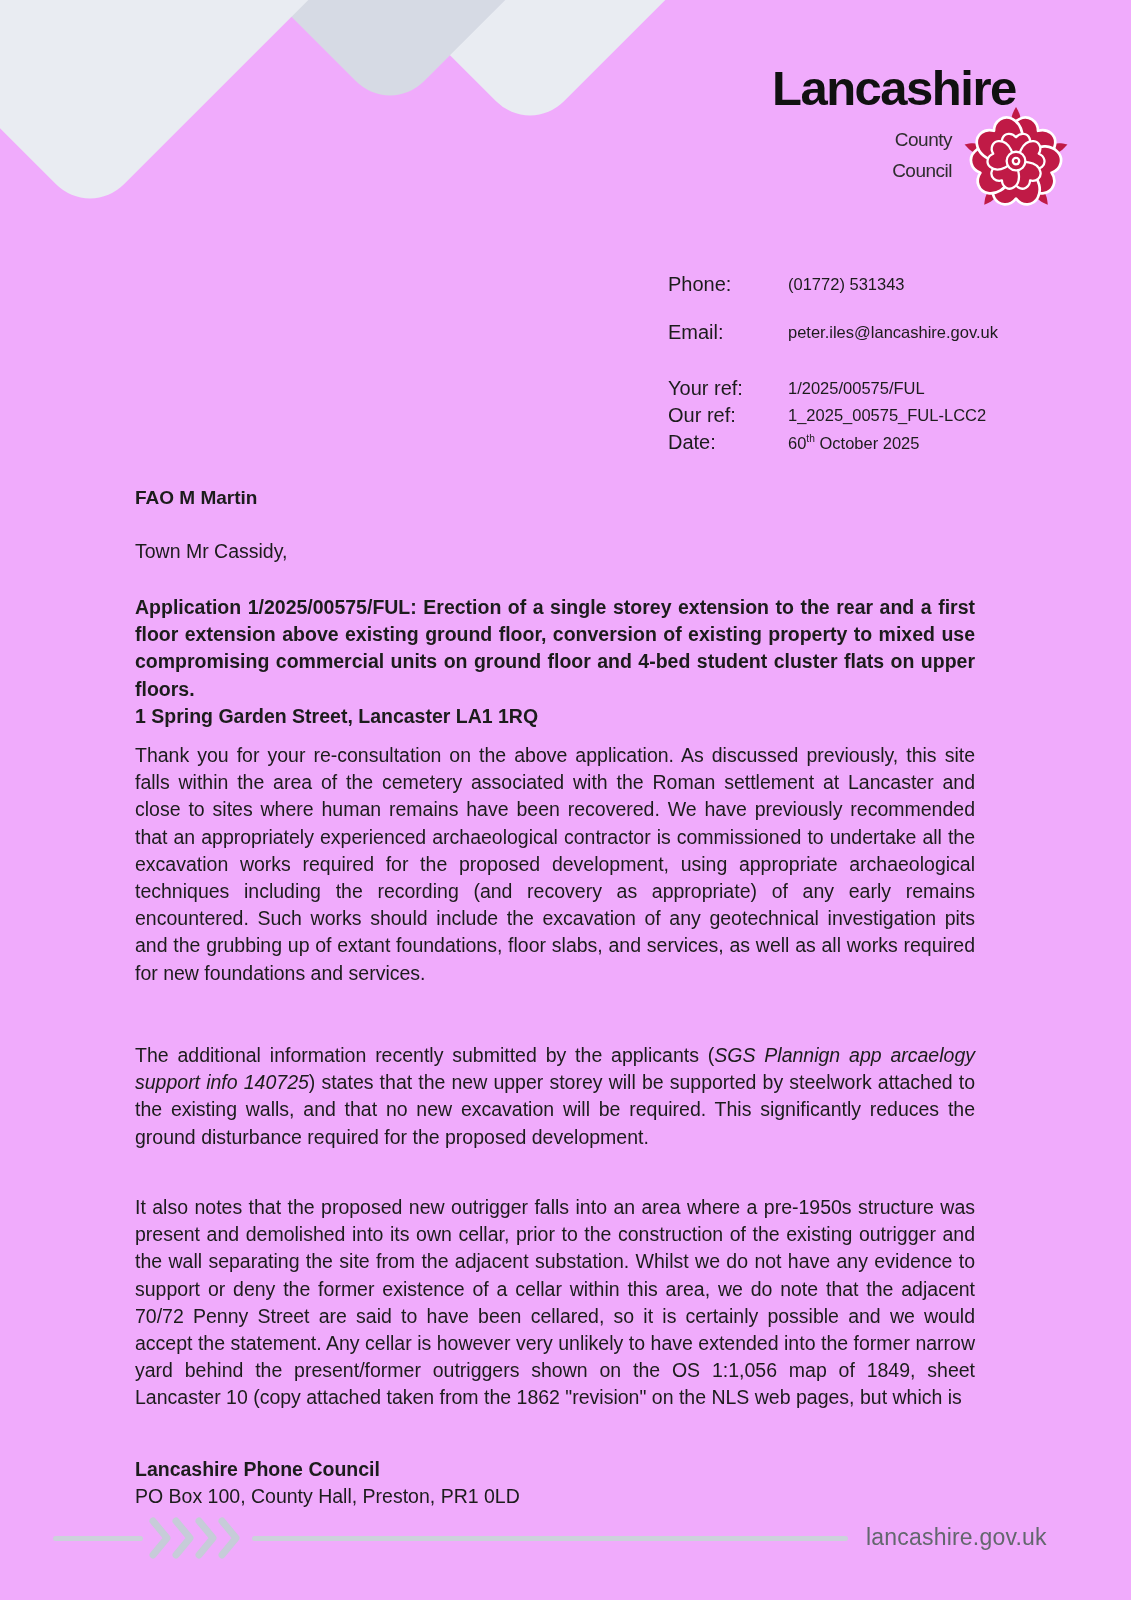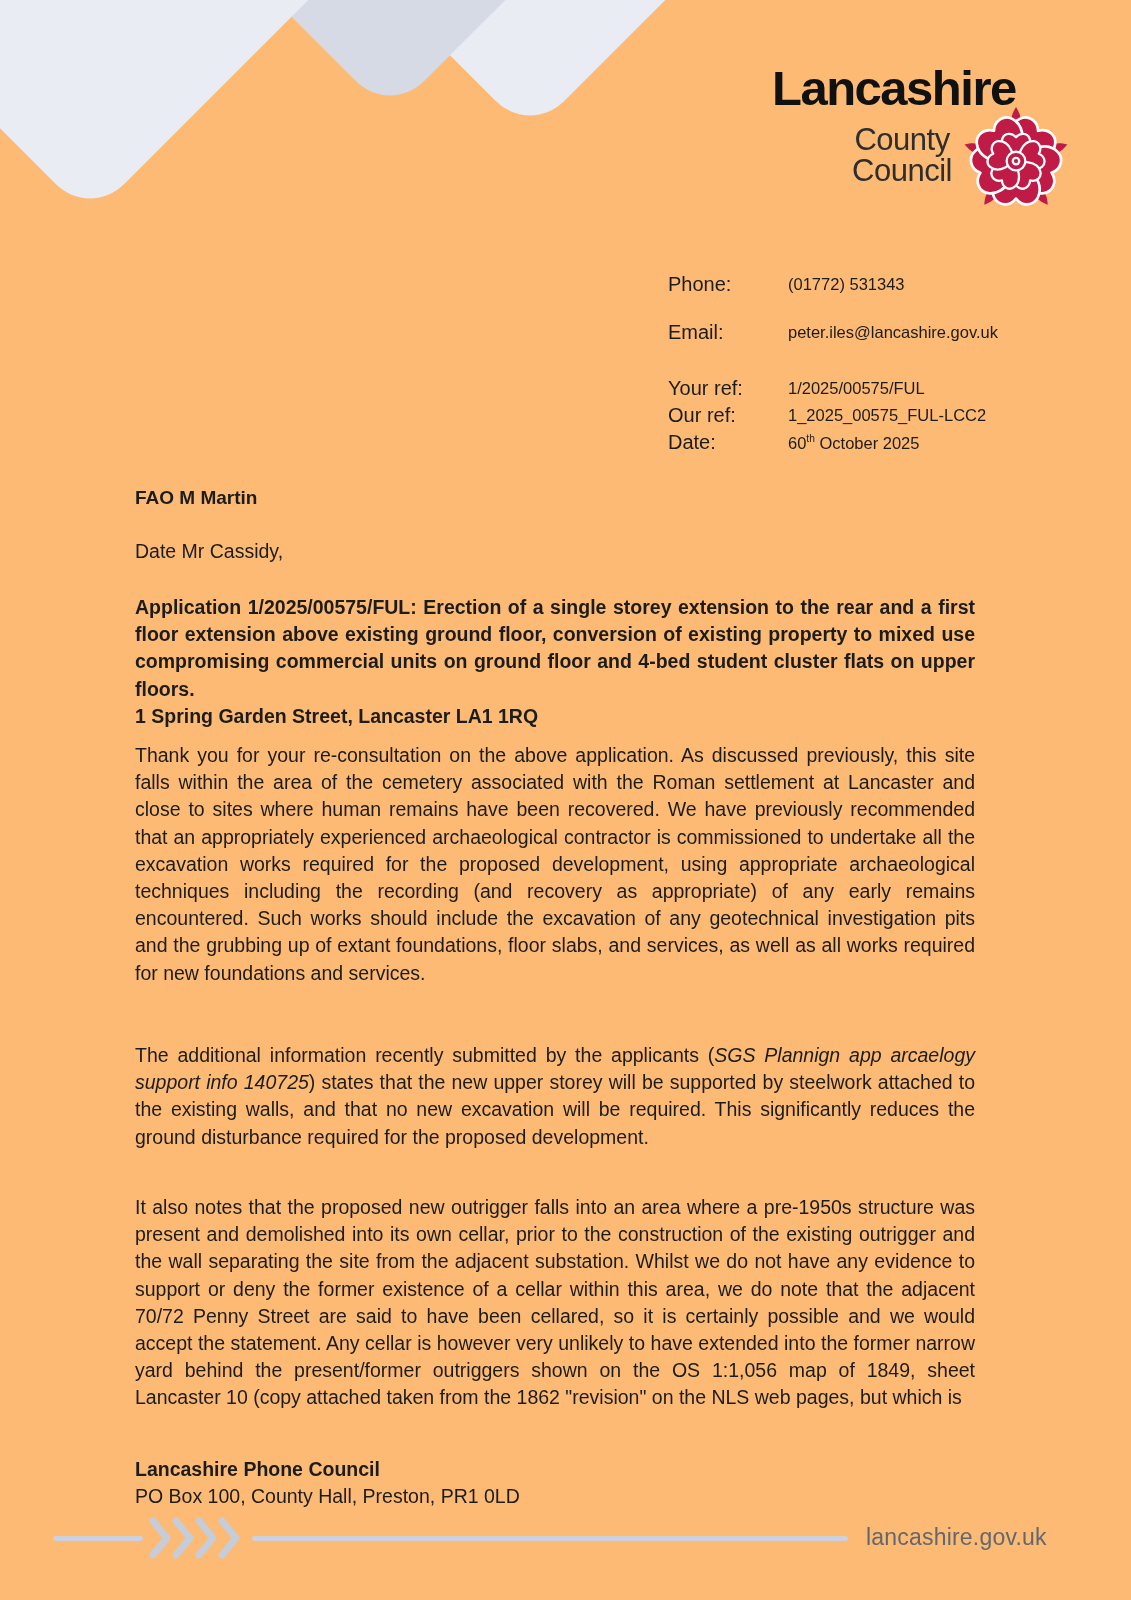--- a/index.html
+++ b/index.html
@@ -1,38 +1,38 @@
 <!DOCTYPE html>
 <html><head>
 <meta charset="utf-8">
 <style>
   html,body{margin:0;padding:0;background:#ffffff;}
   .page{
     position:relative;
     width:1131px;height:1600px;
     margin:0 auto;
-    background:#fdba74;
+    background:#f0abfc;
     overflow:hidden;
     font-family:"Liberation Sans","DejaVu Sans",sans-serif;
     color:#1c1c1c;
   }
   
   .diamond{position:absolute;width:600px;height:600px;border-radius:48px;transform:rotate(45deg);}
   .d-b{left:230px;top:-589px;background:#e9ecf2;}
   .d-c{left:90px;top:-609px;background:#d6dae4;}
   .d-a{left:-210px;top:-506px;background:#e9ecf2;}
   
   .logo{position:absolute;left:772px;top:62px;width:300px;}
   .logo-brand{
     font-size:49px;font-weight:700;letter-spacing:-1.5px;color:#111;
     line-height:52px;white-space:nowrap;
   }
   .logo-sub{display:flex;justify-content:flex-end;align-items:flex-start;margin-top:2px;}
   .logo-cc{
-    text-align:center;font-size:31px;line-height:31px;color:#2e2e2e;
+    text-align:right;font-size:19px;line-height:31px;color:#2e2e2e;
     letter-spacing:-0.5px;margin-right:8px;margin-top:8px;
   }
   .rose-svg{width:112px;height:104px;margin-top:-10px;flex:0 0 auto;}
   
   .recipient{position:absolute;left:135px;top:263px;font-size:20px;line-height:27.4px;}
   .contact-row{position:absolute;left:668px;display:flex;align-items:center;white-space:nowrap;}
   .contact-row .lbl{font-size:20px;width:120px;flex:0 0 auto;}
   .contact-row .val{font-size:16.5px;}
   .row-phone{top:273px}.row-email{top:321px}.row-yourref{top:377px}
   .row-ourref{top:404px}.row-date{top:431px}
@@ -124,21 +124,21 @@
   <div class="contact-row row-ourref">
     <span class="lbl">Our ref:</span>
     <span class="val">1_2025_00575_FUL-LCC2</span>
   </div>
   <div class="contact-row row-date">
     <span class="lbl">Date:</span>
     <span class="val"><span>60</span><sup>th</sup><span> October 2025</span></span>
   </div>
 
   <div class="blk b-fao">FAO M Martin</div>
-  <div class="blk b-dear">Date Mr Cassidy,</div>
+  <div class="blk b-dear">Town Mr Cassidy,</div>
 
   <div class="blk b-subject">
     <div class="just">Application 1/2025/00575/FUL: Erection of a single storey extension to the rear and a first floor extension above existing ground floor, conversion of existing property to mixed use compromising commercial units on ground floor and 4-bed student cluster flats on upper floors.</div>
     <div>1 Spring Garden Street, Lancaster LA1 1RQ</div>
   </div>
 
   <div class="blk b-p1">Thank you for your re-consultation on the above application.  As discussed previously, this site falls within the area of the cemetery associated with the Roman settlement at Lancaster and close to sites where human remains have been recovered.  We have previously recommended that an appropriately experienced archaeological contractor is commissioned to undertake all the excavation works required for the proposed development, using appropriate archaeological techniques including the recording (and recovery as appropriate) of any early remains encountered.  Such works should include the excavation of any geotechnical investigation pits and the grubbing up of extant foundations, floor slabs, and services, as well as all works required for new foundations and services.</div>
 
   <div class="blk b-p2"><span>The additional information recently submitted by the applicants (</span><em>SGS Plannign app arcaelogy support info 140725</em><span>) states that the new upper storey will be supported by steelwork attached to the existing walls, and that no new excavation will be required.  This significantly reduces the ground disturbance required for the proposed development.</span></div>
 

